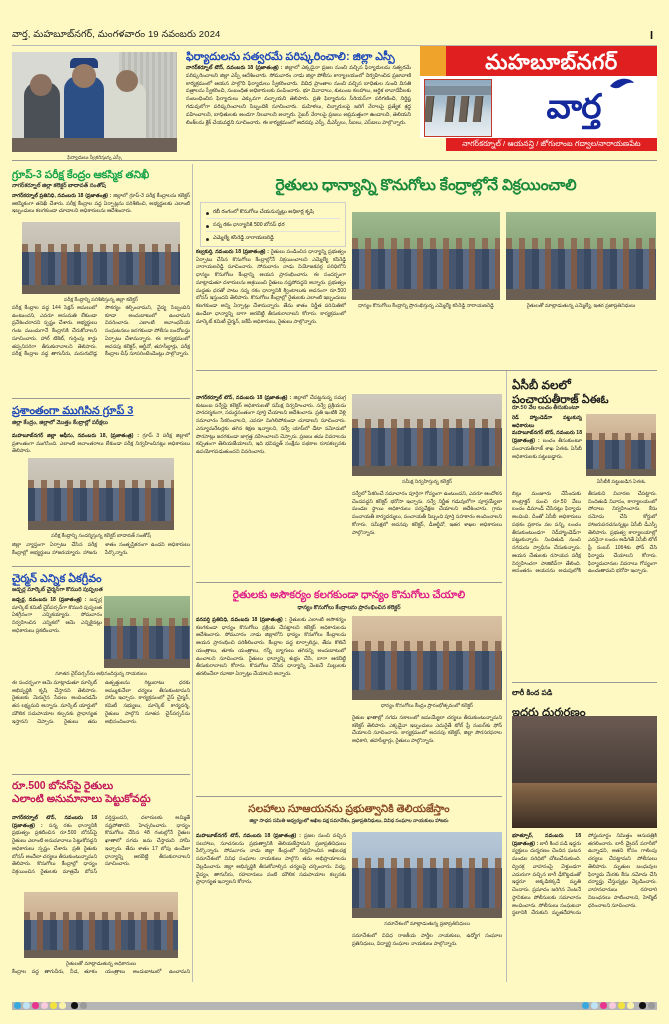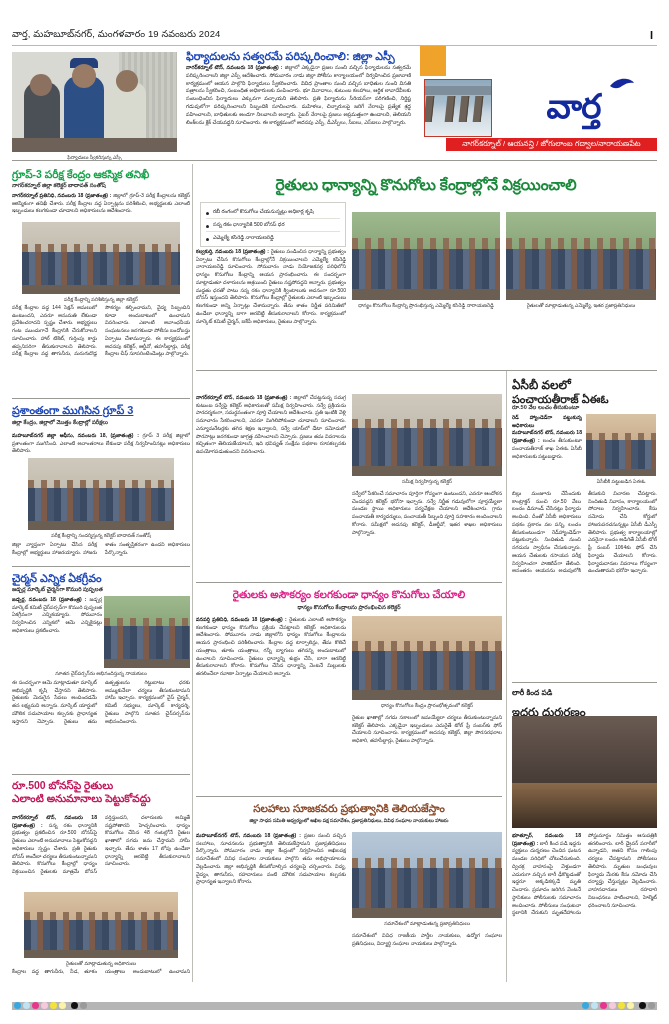--- a/index.html
+++ b/index.html
@@ -1,18 +1,18 @@
 <!DOCTYPE html>
 <html><head>
 <meta charset="utf-8">
 <style>
   html,body{margin:0;padding:0;background:#e9e9e9;}
   body{font-family:"Liberation Sans", sans-serif;}
   .page{
-    position:relative;width:669px;height:1024px;background:#ffffff;
+    position:relative;width:669px;height:1024px;background:#fef9c3;
     overflow:hidden;margin:0 auto;
   }
   
   .datebar{
     position:absolute;left:12px;top:26px;width:645px;height:18px;
     display:flex;align-items:center;justify-content:space-between;
   }
   .datebar .dtxt{font-size:9.5px;color:#17181a;letter-spacing:.1px;white-space:nowrap;}
   .datebar .edition{font-size:11px;color:#111;font-weight:bold;padding-right:4px;}
   .rule-top{position:absolute;left:12px;top:45px;width:645px;height:1px;background:#b9b9b4;}
@@ -231,20 +231,21 @@
   <div class="lead-cap caption">ఫిర్యాదులు స్వీకరిస్తున్న ఎస్పీ</div>
 
   <div class="lead-head col-head">ఫిర్యాదులను సత్వరమే పరిష్కరించాలి: జిల్లా ఎస్పీ</div>
   <div class="lead-body">
     <b>నాగర్‌కర్నూల్ టౌన్, నవంబరు 18 (ప్రజాతంత్ర) :</b>
     <span>జిల్లాలో ఎక్కడైనా ప్రజల నుంచి వచ్చిన ఫిర్యాదులను సత్వరమే పరిష్కరించాలని జిల్లా ఎస్పీ ఆదేశించారు. సోమవారం నాడు జిల్లా పోలీసు కార్యాలయంలో నిర్వహించిన ప్రజావాణి కార్యక్రమంలో ఆయన పాల్గొని ఫిర్యాదులు స్వీకరించారు. వివిధ ప్రాంతాల నుంచి వచ్చిన బాధితుల నుంచి వినతి పత్రాలను స్వీకరించి, సంబంధిత అధికారులకు పంపించారు. భూ వివాదాలు, కుటుంబ కలహాలు, ఆర్థిక లావాదేవీలకు సంబంధించిన ఫిర్యాదులు ఎక్కువగా వచ్చాయని తెలిపారు. ప్రతి ఫిర్యాదును సీరియస్‌గా పరిగణించి, నిర్దిష్ట గడువులోగా పరిష్కరించాలని సిబ్బందికి సూచించారు. మహిళలు, చిన్నారులపై జరిగే నేరాలపై ప్రత్యేక శ్రద్ధ వహించాలని, బాధితులకు అండగా నిలవాలని అన్నారు. సైబర్ నేరాలపై ప్రజలు అప్రమత్తంగా ఉండాలని, తెలియని లింక్‌లను క్లిక్ చేయవద్దని సూచించారు. ఈ కార్యక్రమంలో అదనపు ఎస్పీ, డీఎస్పీలు, సీఐలు, ఎస్ఐలు పాల్గొన్నారు.</span>
   </div>
 
   <div class="mast">
     <div class="mast-left-strip"></div>
+    <div class="mast-title">మహబూబ్‌నగర్</div>
     <div class="mast-body">
       <div class="mast-photo">
         <u></u>
           <i></i>
           <i></i>
           <i></i>
           <i></i>
       </div>
       <div class="mast-varta">వార్త</div>
       <svg class="mast-bird" viewBox="0 0 26 13">
@@ -317,21 +318,21 @@
     <div class="sky"></div>
       <div class="heads"></div>
       <div class="grp"></div>
       <div class="floor"></div>
   </div>
   <div class="cc-cap4 caption">ధాన్యం కొనుగోలు కేంద్రం ప్రారంభోత్సవంలో కలెక్టర్</div>
   <div class="cc-body3b body-text">రైతుల ఖాతాల్లో నగదు సకాలంలో జమయ్యేలా చర్యలు తీసుకుంటున్నామని కలెక్టర్ తెలిపారు. ఎక్కడైనా ఇబ్బందులు ఎదురైతే టోల్ ఫ్రీ నంబర్‌కు ఫోన్ చేయాలని సూచించారు. కార్యక్రమంలో అదనపు కలెక్టర్, జిల్లా పౌరసరఫరాల అధికారి, తహసీల్దార్లు, రైతులు పాల్గొన్నారు.</div>
 
   <div class="hr" style="left:196px;top:796px;width:306px;"></div>
 
-  <div class="cc-head4 col-head">సలహాలు సూజకవరు ప్రభుత్వానికి తెలియజేస్తాం</div>
+  <div class="cc-head4 col-head">సలహాలు సూఆయనను ప్రభుత్వానికి తెలియజేస్తాం</div>
   <div class="cc-sub4 sub-head">జిల్లా సాధన సమితి ఆధ్వర్యంలో అఖిల పక్ష సమావేశం, ప్రజాప్రతినిధులు, వివిధ సంఘాల నాయకులు హాజరు</div>
   <div class="cc-body4 body-text">
     <b>మహబూబ్‌నగర్ టౌన్, నవంబరు 18 (ప్రజాతంత్ర) :</b>
     <span>ప్రజల నుంచి వచ్చిన సలహాలు, సూచనలను ప్రభుత్వానికి తెలియజేస్తామని ప్రజాప్రతినిధులు పేర్కొన్నారు. సోమవారం నాడు జిల్లా కేంద్రంలో నిర్వహించిన అఖిలపక్ష సమావేశంలో వివిధ సంఘాల నాయకులు పాల్గొని తమ అభిప్రాయాలను వెల్లడించారు. జిల్లా అభివృద్ధికి తీసుకోవాల్సిన చర్యలపై చర్చించారు. విద్య, వైద్యం, తాగునీరు, రహదారులు వంటి మౌలిక సదుపాయాల కల్పనకు ప్రాధాన్యత ఇవ్వాలని కోరారు.</span>
   </div>
   <div class="photo blue cc-photo5">
     <div class="sky"></div>
       <div class="heads"></div>
       <div class="grp"></div>
       <div class="floor"></div>

